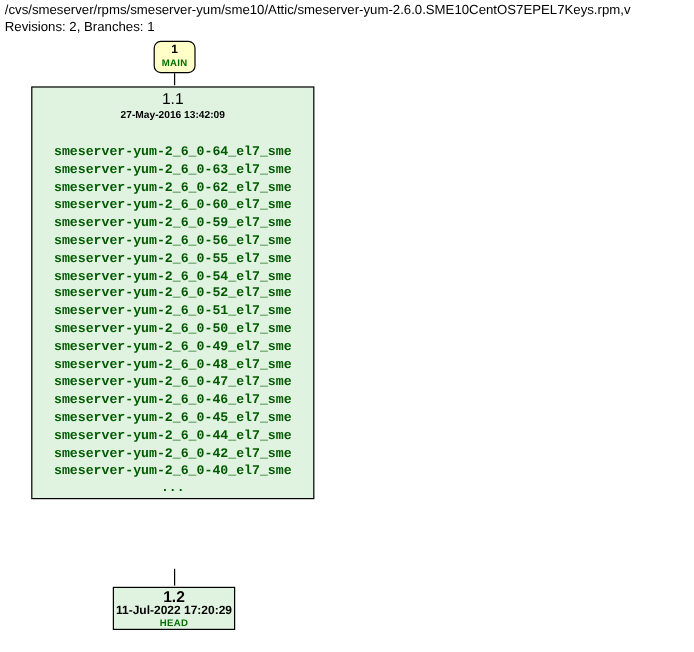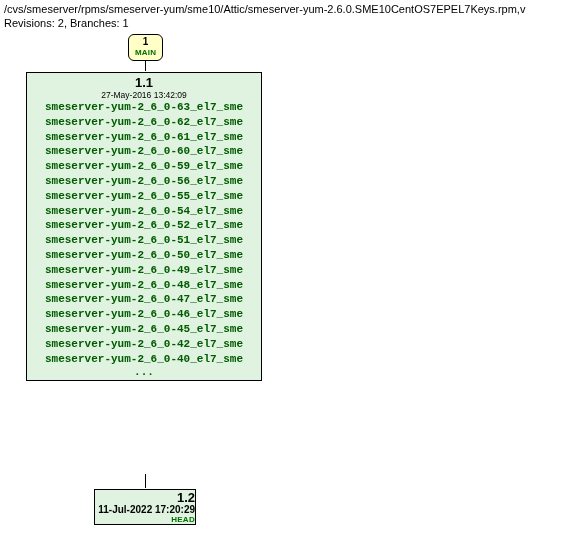--- a/index.html
+++ b/index.html
@@ -77,29 +77,29 @@
     top: 40px;
     width: 236px;
     box-sizing: border-box;
     background: #e0f3e0;
     border: 1px solid #000000;
     text-align: center;
     padding: 2px 6px 2px 6px;
   }
   .node-big .rev {
     font-size: 13px;
-    font-weight: bold;
+    font-weight: normal;
     line-height: 15px;
     margin-bottom: 0;
   }
   .node-big .date {
     font-size: 8.5px;
-    font-weight: normal;
+    font-weight: bold;
     line-height: 10px;
-    margin-bottom: 0;
+    margin-bottom: 20px;
   }
   .node-big .tags {
     font-family: "Courier New", monospace;
     font-size: 11px;
     line-height: 14.8px;
     color: #005a00;
     font-weight: bold;
     text-align: center;
   }
   .node-big .tags div {
@@ -126,21 +126,21 @@
   
   .node-12 {
     position: absolute;
     left: 94px;
     top: 457px;
     width: 102px;
     height: 36px;
     box-sizing: border-box;
     background: #e0f3e0;
     border: 1px solid #000000;
-    text-align: right;
+    text-align: center;
     padding-top: 0px;
   }
   .node-12 .rev {
     font-size: 13px;
     font-weight: bold;
     line-height: 14px;
     margin-top: 1px;
   }
   .node-12 .date {
     font-size: 10px;
@@ -171,36 +171,37 @@
       <span class="num">1</span>
       <span class="lbl">MAIN</span>
     </div>
 
     <div class="conn1"></div>
 
     <div class="node-big">
       <div class="rev">1.1</div>
       <div class="date">27-May-2016 13:42:09</div>
       <div class="tags" id="tags11">
+          <div>smeserver-yum-2_6_0-64_el7_sme</div>
           <div>smeserver-yum-2_6_0-63_el7_sme</div>
           <div>smeserver-yum-2_6_0-62_el7_sme</div>
-          <div>smeserver-yum-2_6_0-61_el7_sme</div>
           <div>smeserver-yum-2_6_0-60_el7_sme</div>
           <div>smeserver-yum-2_6_0-59_el7_sme</div>
           <div>smeserver-yum-2_6_0-56_el7_sme</div>
           <div>smeserver-yum-2_6_0-55_el7_sme</div>
           <div>smeserver-yum-2_6_0-54_el7_sme</div>
           <div>smeserver-yum-2_6_0-52_el7_sme</div>
           <div>smeserver-yum-2_6_0-51_el7_sme</div>
           <div>smeserver-yum-2_6_0-50_el7_sme</div>
           <div>smeserver-yum-2_6_0-49_el7_sme</div>
           <div>smeserver-yum-2_6_0-48_el7_sme</div>
           <div>smeserver-yum-2_6_0-47_el7_sme</div>
           <div>smeserver-yum-2_6_0-46_el7_sme</div>
           <div>smeserver-yum-2_6_0-45_el7_sme</div>
+          <div>smeserver-yum-2_6_0-44_el7_sme</div>
           <div>smeserver-yum-2_6_0-42_el7_sme</div>
           <div>smeserver-yum-2_6_0-40_el7_sme</div>
         </div>
       <div class="ellipsis">...</div>
     </div>
 
     <div class="conn2"></div>
 
     <div class="node-12">
       <div class="rev">1.2</div>

